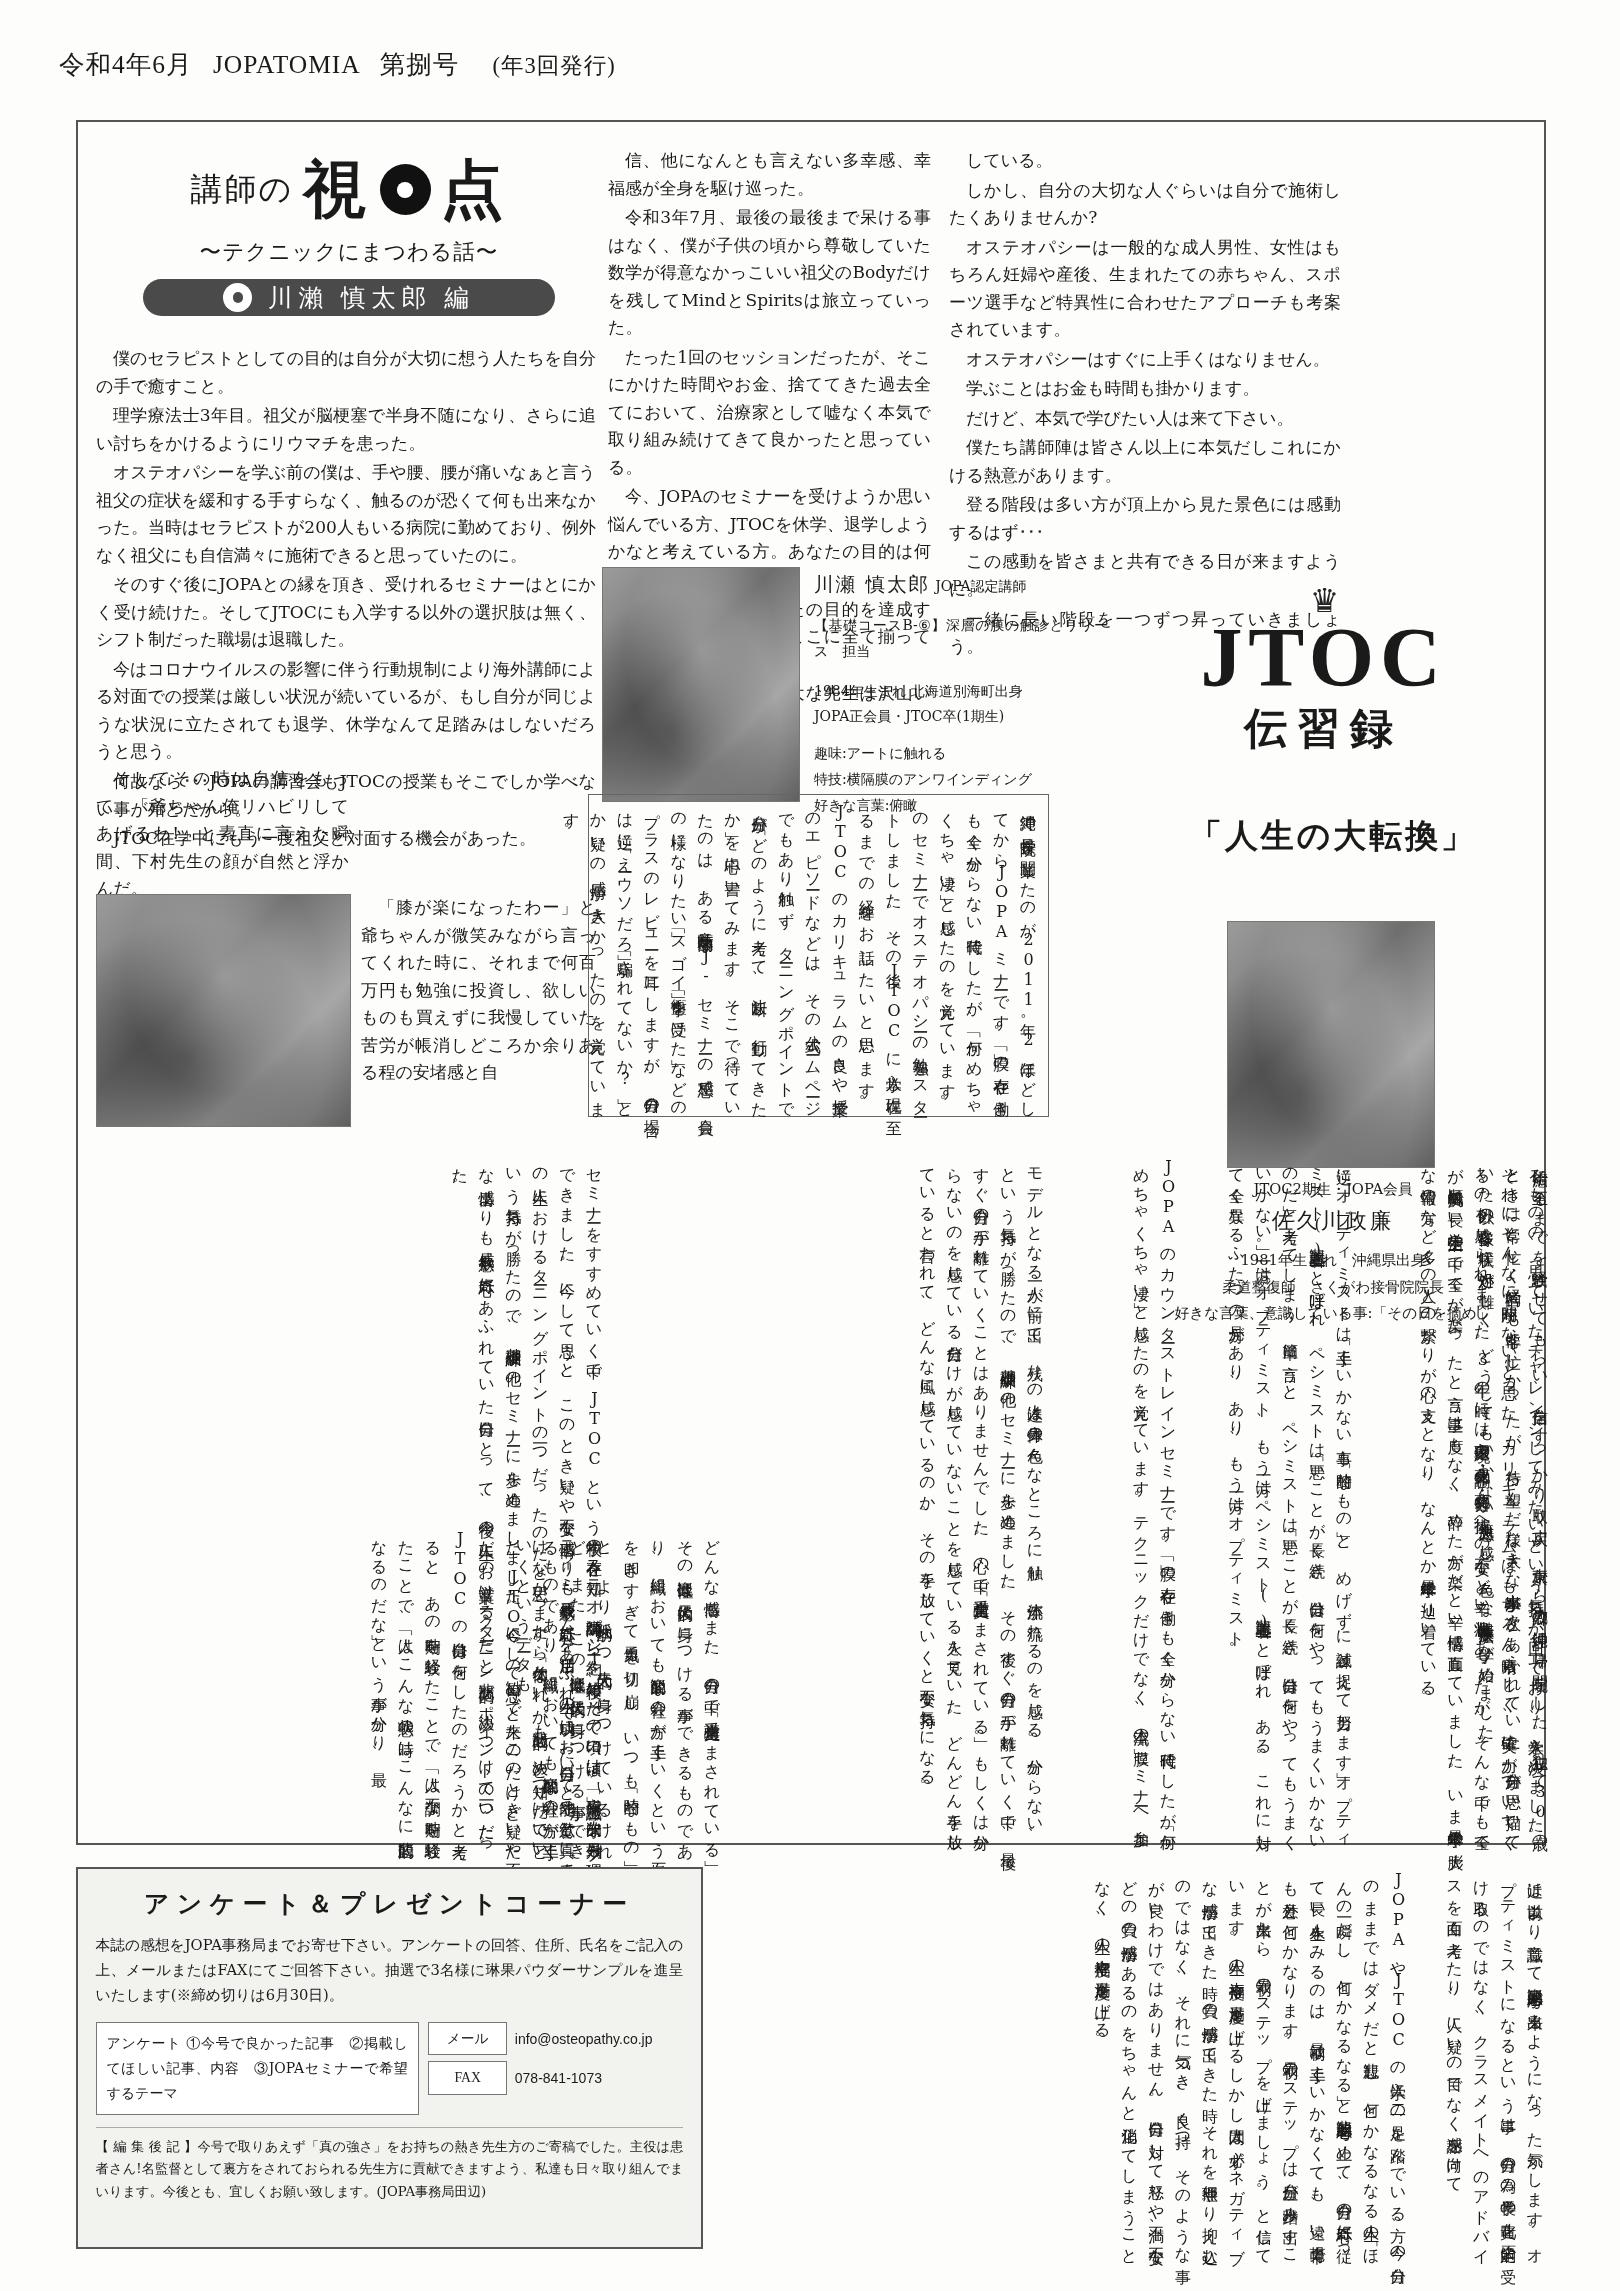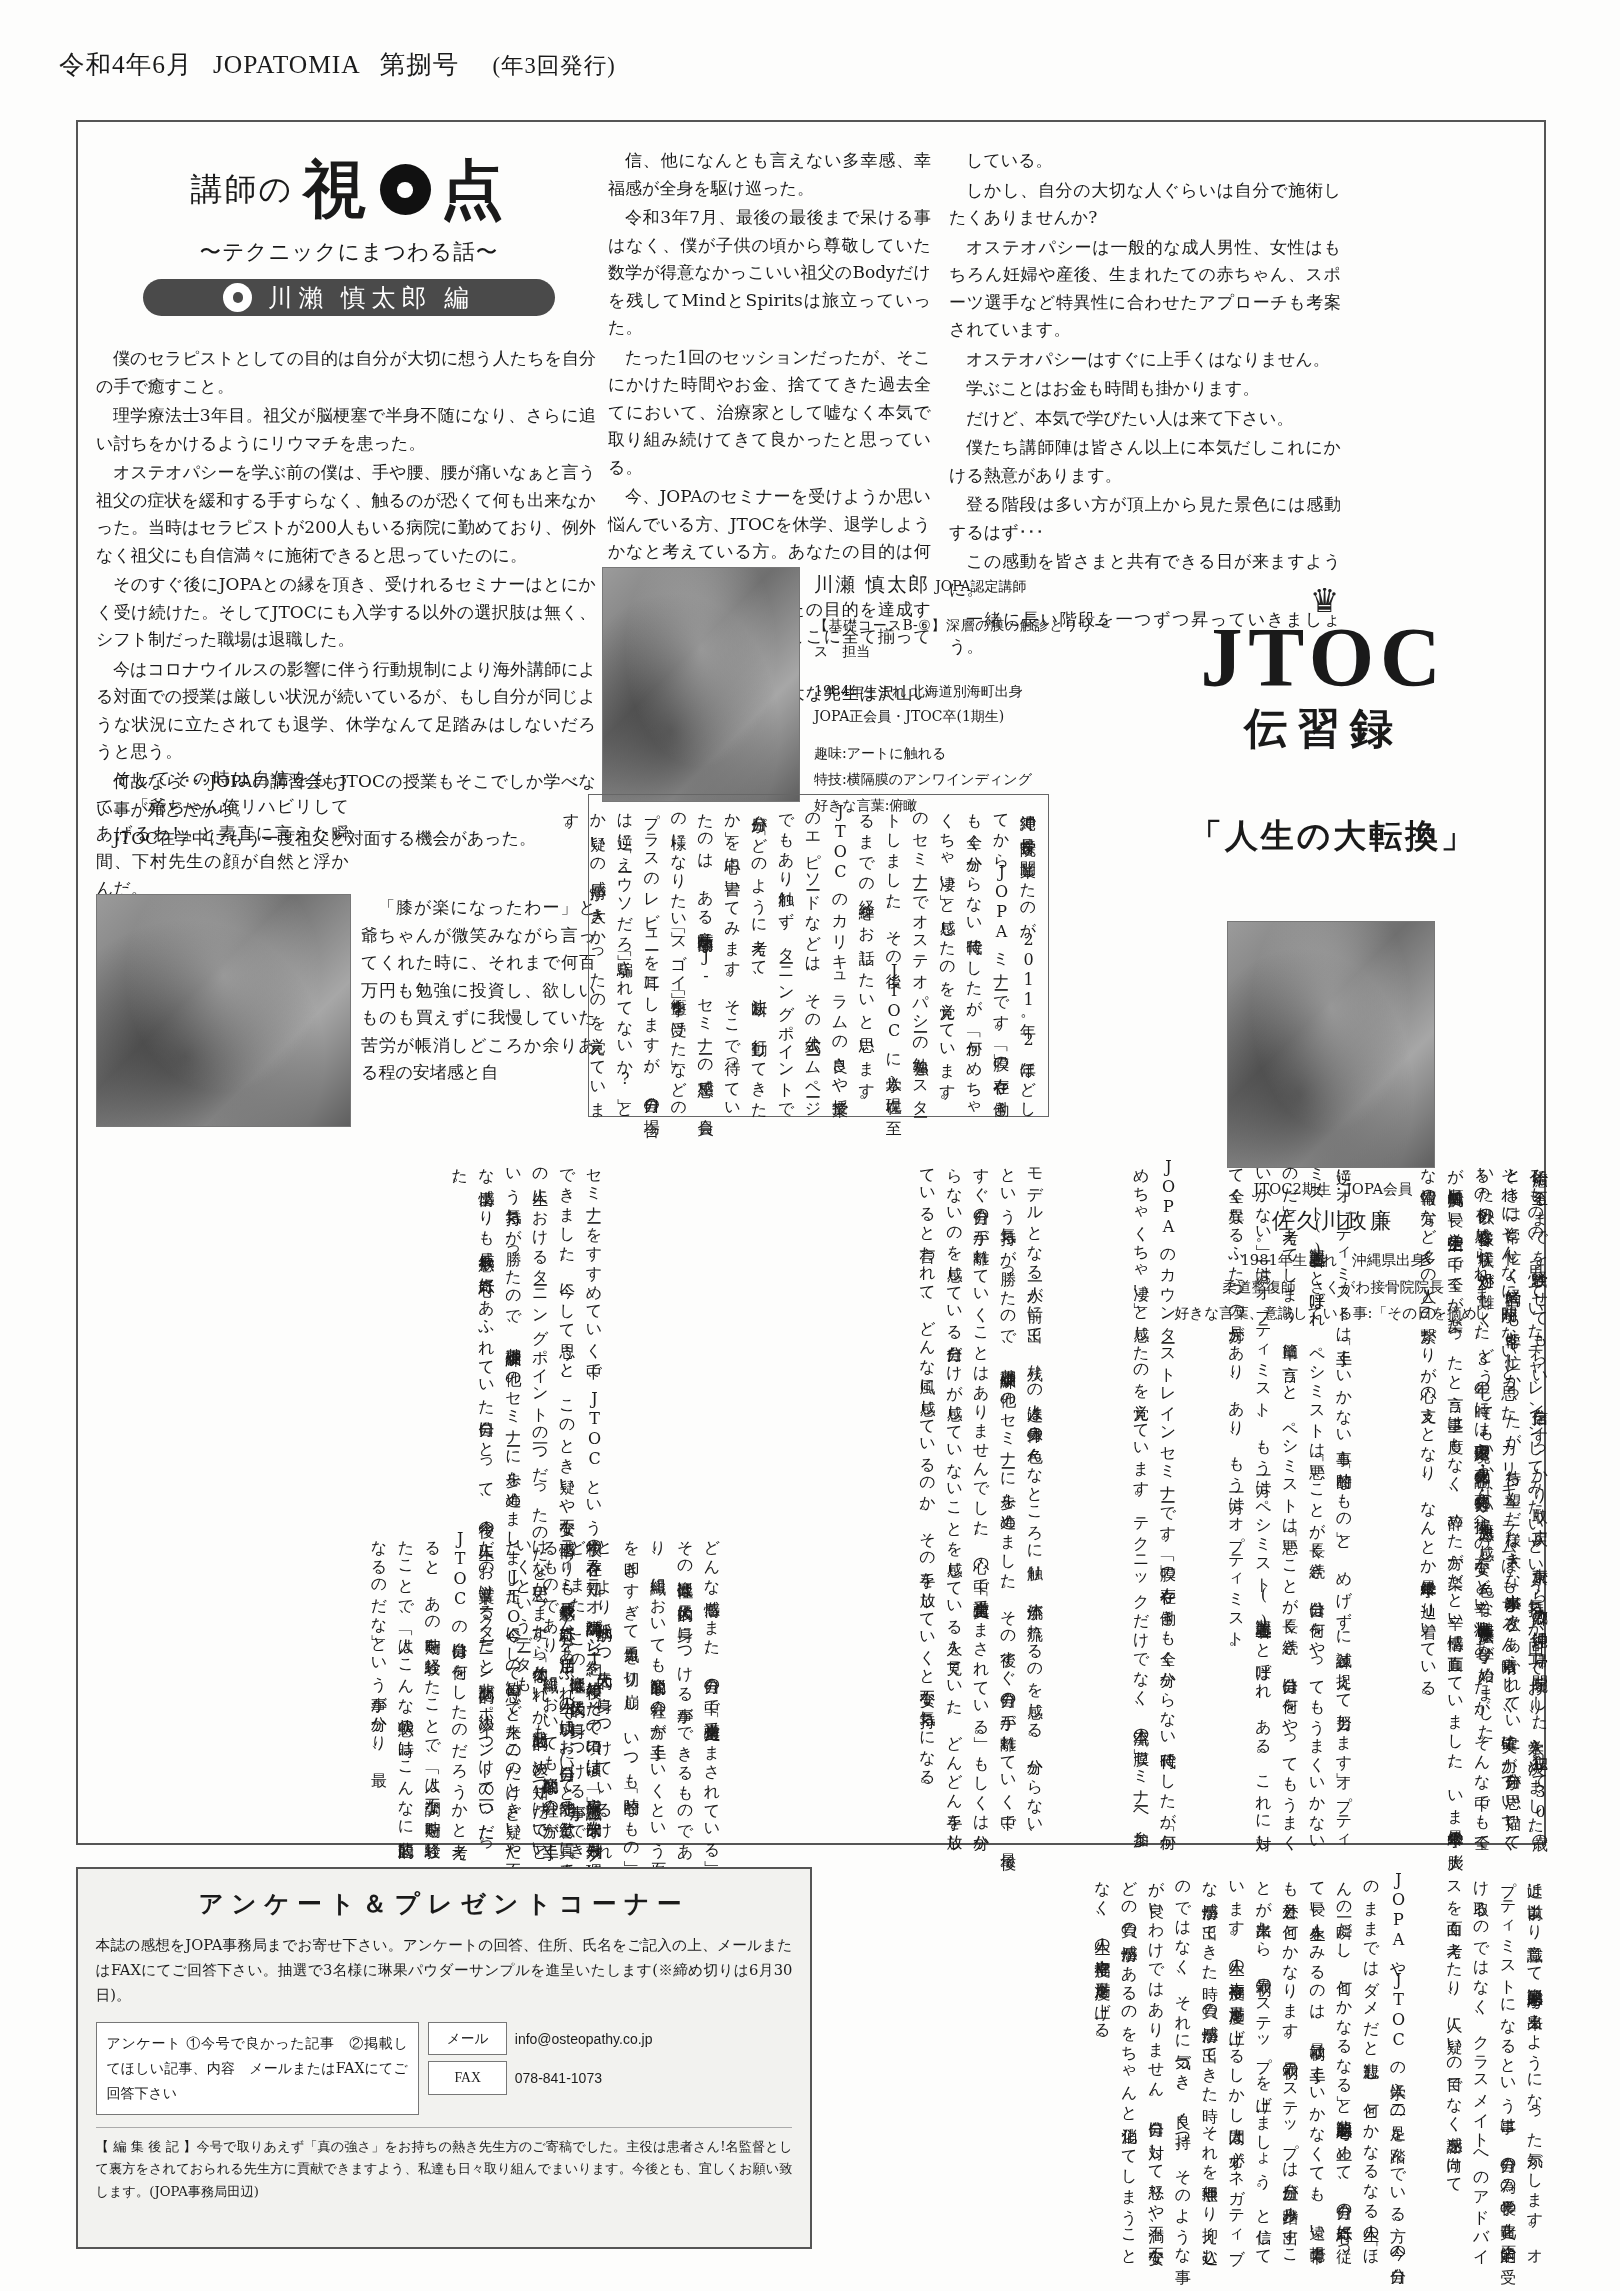--- a/index.html
+++ b/index.html
@@ -155,21 +155,21 @@
   .v-mid-frame{left:588px;top:794px;width:461px;height:323px;}
   .v-mid{left:596px;top:802px;height:308px;width:445px;}
 
   .v-lower-left{left:186px;top:1157px;height:696px;width:421px;}
   .v-lower-mid{left:617px;top:1157px;height:686px;width:431px;}
   .v-lower-right{left:1063px;top:1157px;height:686px;width:294px;}
   .v-far-right{left:1367px;top:1157px;height:686px;width:186px;}
 
   
   .quest{
-    position:absolute;left:76px;top:1867px;width:736px;height:382px;
+    position:absolute;left:76px;top:1867px;width:627px;height:382px;
     border:2px solid #555;background:#f2f2ef;box-sizing:border-box;
   }
   .quest-title{
     text-align:center;font-size:24.5px;letter-spacing:7.8px;margin-top:17.6px;font-weight:bold;
   }
   .quest-body{
     font-family:"DejaVu Serif",serif;font-size:14.7px;line-height:1.7;
     margin:13.7px 17.6px 0;text-align:justify;
   }
   .quest-inner{
@@ -308,21 +308,21 @@
 
   <div class="vbox" style="left:725px;top:1870px;height:387px;width:686px;">JOPAやJTOCの入学に二の足を踏んでいる方、今の自分のままではダメだと悲観し、何とかなるなる人生の「ほんの一瞬だし、何とかなるなる」と悲観的思考を止めて、自分の好奇心に従って長い人生をみるのは、最初は上手くいかなくても、遠い育児中でも意外と何とかなります。最初のステップは自分が一歩踏み出すことが出来たら、最初のステップを上げましょう。と信じています。人生の幸福度や満足度を上げるしかし人間は必ずネガティブな感情が出てきた時、負の感情が出てきた時、それを無理やり抑え込むのではなく、それに気づき、良く持つ。そのような事が良いわけではありません。自分に対して怒りや不満、不安などの負の感情があるのをちゃんと消化してしまうことなく、人生の幸福度や満足度を上げる。</div>
   <div class="vbox" style="left:1421px;top:1870px;height:387px;width:127px;">近は以前より意識して楽観的思考が出来るようになった気がします。オプティミストになるという事は、自分の為の学長の叱責を否定的に受け取るのではなく、クラスメイトへのアドバイスを面白く考えたり、人に疑いの目でなく感謝を向けて</div>
 
   <div class="quest">
     <div class="quest-title">
       <span>アンケート＆プレゼントコーナー</span>
     </div>
     <div class="quest-body jp">本誌の感想をJOPA事務局までお寄せ下さい。アンケートの回答、住所、氏名をご記入の上、メールまたはFAXにてご回答下さい。抽選で3名様に琳果パウダーサンプルを進呈いたします(※締め切りは6月30日)。</div>
     <div class="quest-inner">
-      <div class="q-left jp">アンケート ①今号で良かった記事　②掲載してほしい記事、内容　メールまたはFAXにてご回答下さい</div>
+      <div class="q-left jp">アンケート ①今号で良かった記事　②掲載してほしい記事、内容　③JOPAセミナーで希望するテーマ</div>
       <div class="q-right">
         <div class="q-row">
           <span class="q-tag">メール</span>
           <span class="q-val">info@osteopathy.co.jp</span>
         </div>
         <div class="q-row">
           <span class="q-tag">FAX</span>
           <span class="q-val">078-841-1073</span>
         </div>
       </div>

